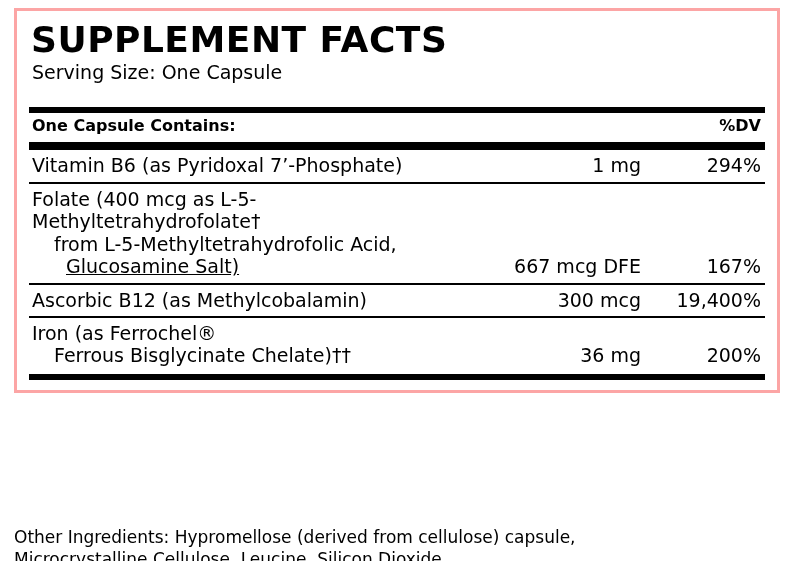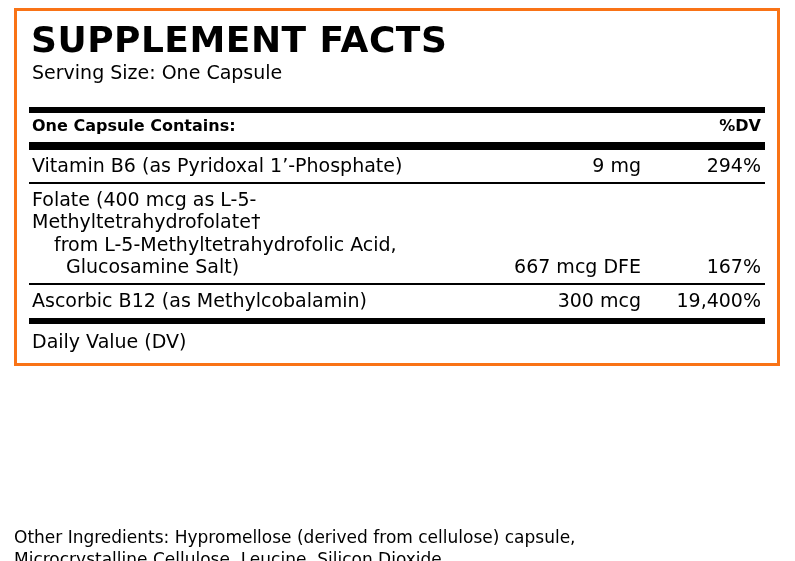--- a/index.html
+++ b/index.html
@@ -13,21 +13,21 @@
     font-family: "DejaVu Sans", sans-serif;
     color: #000000;
     overflow: hidden;
   }
   .panel {
     position: absolute;
     left: 14px;
     top: 8px;
     width: 766px;
     box-sizing: border-box;
-    border: 3px solid #f97316;
+    border: 3px solid #fca5a5;
     padding: 8px 12px 10px 12px;
     background: #ffffff;
   }
   .title {
     font-size: 36px;
     font-weight: bold;
     letter-spacing: 0.5px;
     line-height: 1.05;
     margin: 2px 0 2px 2px;
   }
@@ -57,21 +57,21 @@
   .hdr td {
     font-weight: bold;
     font-size: 16px;
     padding-top: 5px;
     padding-bottom: 5px;
   }
   tr.sep td {
     border-top: 2px solid #000000;
   }
   .indent1 { padding-left: 22px; display: block; }
-  .indent2 { padding-left: 34px; display: block; }
+  .indent2 { padding-left: 34px; display: block; text-decoration: underline; }
   .dv-note {
     font-size: 19px;
     padding-top: 6px;
     padding-left: 3px;
     line-height: 1.2;
   }
   .other {
     position: absolute;
     left: 14px;
     top: 526px;
@@ -102,23 +102,23 @@
   </table>
 
   <div class="rule-thick"></div>
 
   <table class="facts">
     <tbody>
 
 
       <tr class="sep">
         <td class="c-name">
-          <span>Vitamin B6 (as Pyridoxal 1’-Phosphate)</span>
+          <span>Vitamin B6 (as Pyridoxal 7’-Phosphate)</span>
         </td>
-        <td class="c-amt">9 mg</td>
+        <td class="c-amt">1 mg</td>
         <td class="c-dv">294%</td>
       </tr>
 
       <tr class="sep">
         <td class="c-name">
           <span>Folate (400 mcg as L-5-Methyltetrahydrofolate†</span>
           <span class="indent1">from L-5-Methyltetrahydrofolic Acid,</span>
           <span class="indent2">Glucosamine Salt)</span>
         </td>
         <td class="c-amt" style="vertical-align:bottom;"><span>667 mcg DFE</span></td>
@@ -126,26 +126,33 @@
       </tr>
 
       <tr class="sep">
         <td class="c-name">
           <span>Ascorbic B12 (as Methylcobalamin)</span>
         </td>
         <td class="c-amt">300 mcg</td>
         <td class="c-dv">19,400%</td>
       </tr>
 
+      <tr class="sep">
+        <td class="c-name">
+          <span>Iron (as Ferrochel®</span>
+          <span class="indent1">Ferrous Bisglycinate Chelate)††</span>
+        </td>
+        <td class="c-amt" style="vertical-align:bottom;"><span>36 mg</span></td>
+        <td class="c-dv" style="vertical-align:bottom;"><span>200%</span></td>
+      </tr>
 
     </tbody>
   </table>
 
   <div class="rule-thick"></div>
 
-  <div class="dv-note">Daily Value (DV)</div>
 
 </div>
 
 <div class="other">
   <p>Other Ingredients: Hypromellose (derived from cellulose) capsule,</p>
   <p>Microcrystalline Cellulose, Leucine, Silicon Dioxide.</p>
 </div>
 
 </body></html>

